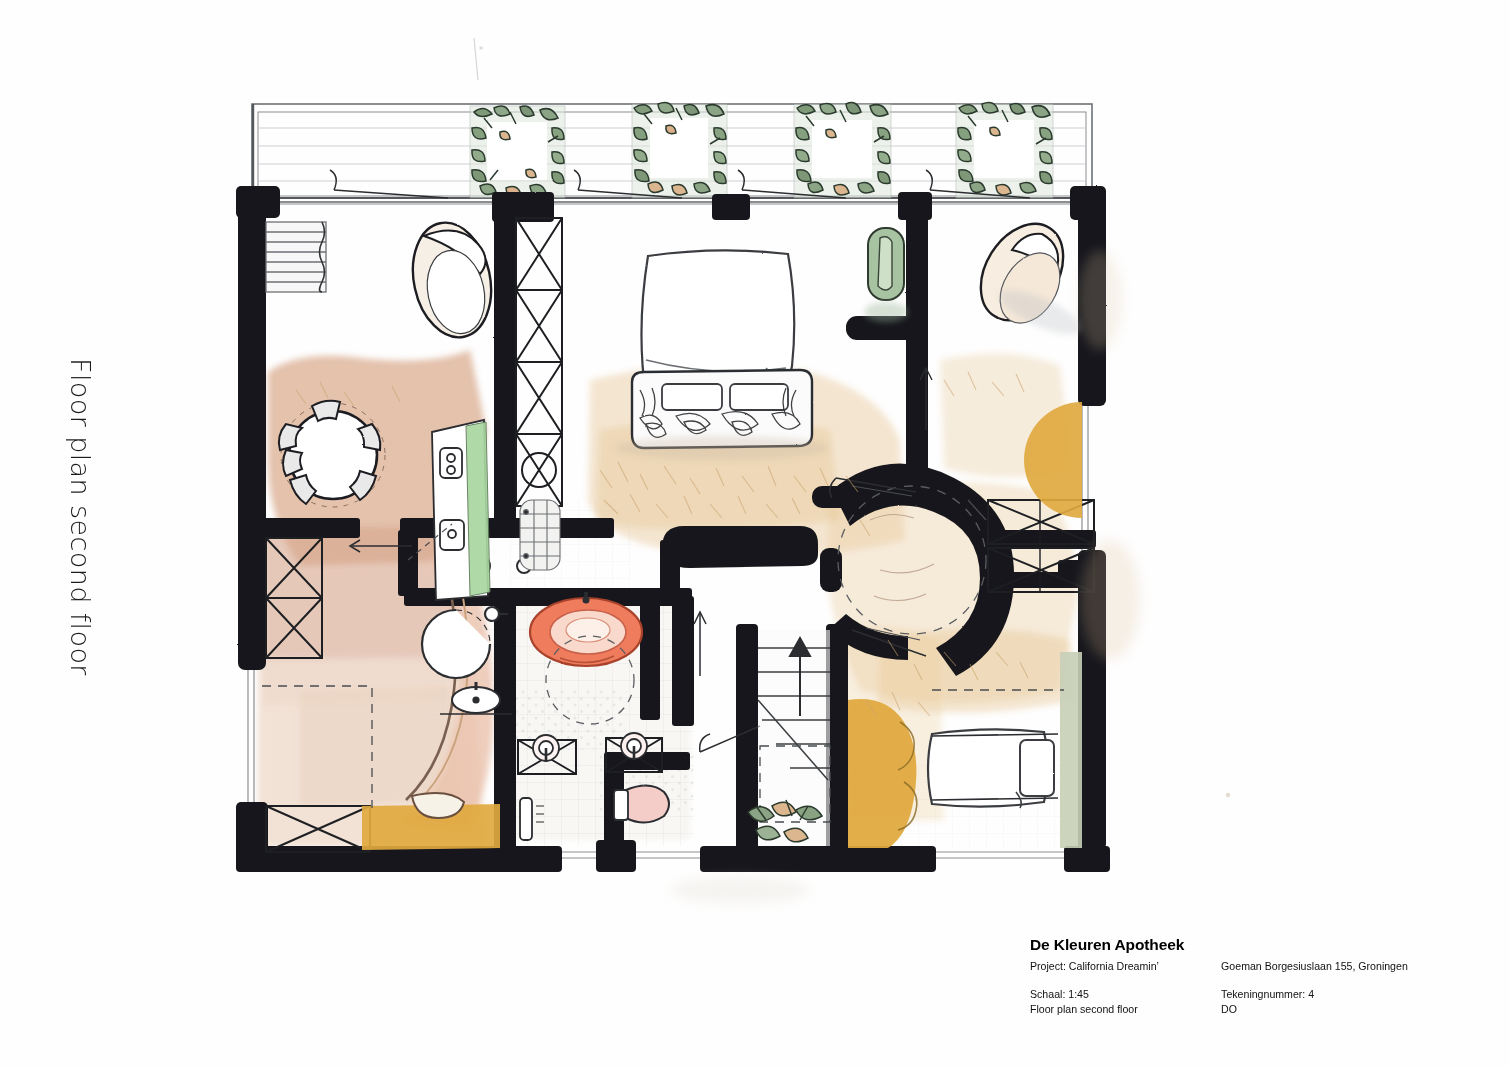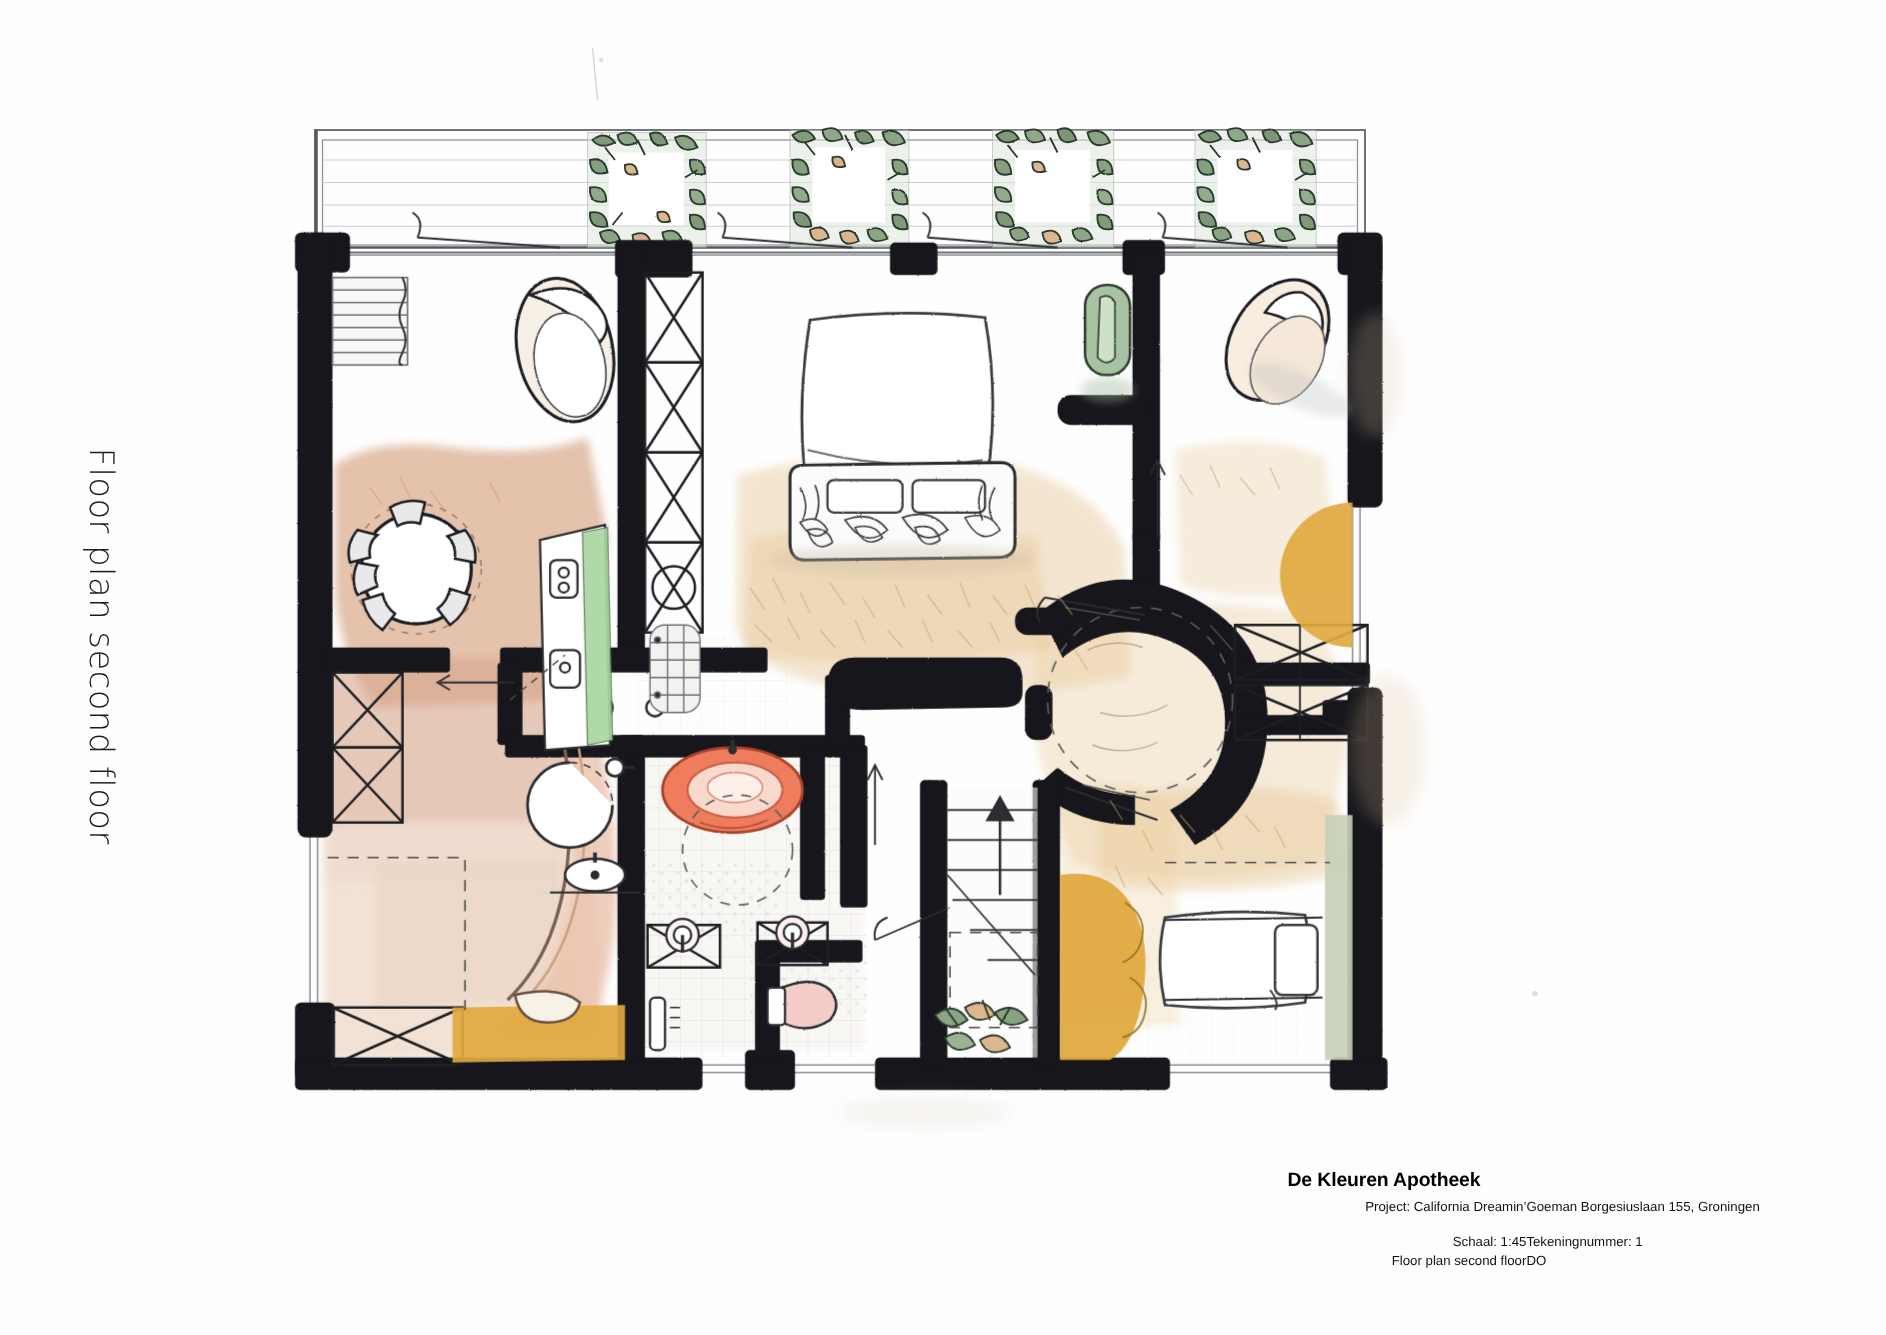--- a/index.html
+++ b/index.html
@@ -39,21 +39,21 @@
     color: #111;
   }
   #tb-title {
     font-size: 15.5px;
     font-weight: bold;
     letter-spacing: -0.1px;
     margin-bottom: 5px;
     color: #000;
   }
   .tb-row { display: flex; font-size: 10.6px; line-height: 15px; color: #111; }
-  .tb-col-a { width: 200px; text-align: right; }
+  .tb-col-a { width: 200px; }
   .tb-col-b { width: 250px; }
   #tb-gap { height: 13px; }
 
   
   #plan {
     position: absolute;
     left: 0; top: 0;
     width: 1509px; height: 1068px;
   }
   #plan svg { display: block; }
@@ -633,21 +633,21 @@
 
   <div id="titleblock">
     <div id="tb-title">De Kleuren Apotheek</div>
     <div class="tb-row">
       <div class="tb-col-a">Project: California Dreamin’</div>
       <div class="tb-col-b">Goeman Borgesiuslaan 155, Groningen</div>
     </div>
     <div id="tb-gap"></div>
     <div class="tb-row">
       <div class="tb-col-a">Schaal: 1:45</div>
-      <div class="tb-col-b">Tekeningnummer: 1</div>
+      <div class="tb-col-b">Tekeningnummer: 4</div>
     </div>
     <div class="tb-row">
       <div class="tb-col-a">Floor plan second floor</div>
       <div class="tb-col-b">DO</div>
     </div>
   </div>
 
 </div>
 
 </body></html>

